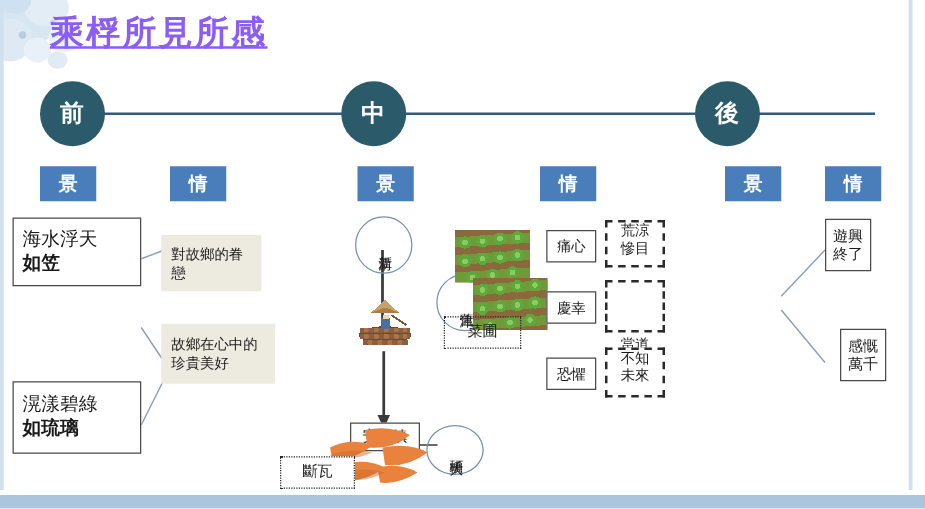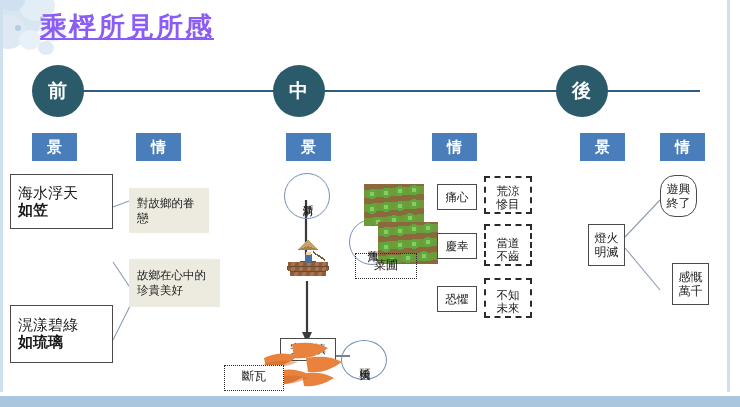--- a/index.html
+++ b/index.html
@@ -47,25 +47,25 @@
     position:absolute;background:#4a7ebb;color:#ffffff;
     display:flex;align-items:center;justify-content:center;
     font-size:15px;font-weight:600;
   }
   
   .wbox{
     position:absolute;background:#ffffff;border:1.6px solid #4a4a4a;
     box-sizing:border-box;display:flex;align-items:center;
     color:#1a1a1a;line-height:1.12;
   }
-  .wbox .l1{display:block;}
+  .wbox .l1{display:block;font-family:Liberation Mono, monospace;}
   .wbox .l2{display:block;font-weight:bold;}
   .dashbox{
     position:absolute;background:#ffffff;border:2px dashed #2a2a2a;
-    box-sizing:border-box;display:flex;align-items:flex-end;justify-content:center;
+    box-sizing:border-box;display:flex;align-items:flex-start;justify-content:center;
     text-align:center;color:#1a1a1a;line-height:1.18;
   }
   .dotbox{
     position:absolute;background:transparent;border:1.6px dotted #2a2a2a;
     box-sizing:border-box;display:flex;align-items:center;justify-content:center;
     text-align:center;color:#1a1a1a;line-height:1.15;
   }
   .notebox{
     position:absolute;background:#edebe0;color:#1a1a1a;
     box-sizing:border-box;display:flex;align-items:center;
@@ -275,21 +275,21 @@
         <path d="M14 32 Q34 26 50 34 Q34 46 16 44 Z"></path>
         <path d="M44 34 Q62 30 76 38 Q60 48 46 46 Z"></path>
       </g>
       <g fill="#cf6c2a" opacity="0.5">
         <path d="M6 24 Q22 18 40 22 Q26 28 8 28 Z"></path>
         <path d="M14 38 Q34 33 50 38 Q34 46 16 44 Z"></path>
       </g>
     </svg>
   </div>
 
-  <div class="dotbox" style="left:224px;top:365px;width:60px;height:26px;font-size:12px;background:#ffffff;font-family:Liberation Mono, monospace;">斷瓦</div>
+  <div class="dotbox" style="left:224px;top:365px;width:60px;height:26px;font-size:12px;background:#ffffff;">斷瓦</div>
 
   <div class="seclabel" style="left:432px;top:133px;width:45px;height:28px;">情</div>
 
   <div class="wbox" style="left:437px;top:184px;width:40px;height:26px;justify-content:center;font-size:11.5px;">痛心</div>
   <div class="dashbox" style="left:484px;top:176px;width:48px;height:38px;font-size:11.5px;">
     <span style="display:inline-block;width:2.4em;">荒涼慘目</span>
   </div>
 
   <div class="wbox" style="left:437px;top:233px;width:40px;height:26px;justify-content:center;font-size:11.5px;">慶幸</div>
   <div class="dashbox" style="left:484px;top:224px;width:48px;height:42px;font-size:11.5px;">
@@ -302,25 +302,22 @@
   </div>
 
   <div class="seclabel" style="left:580px;top:133px;width:45px;height:28px;">景</div>
   <div class="seclabel" style="left:660px;top:133px;width:45px;height:28px;">情</div>
 
   <svg class="connector" width="740" height="407">
     <line x1="625" y1="237" x2="660" y2="200" stroke="#8b9cb8" stroke-width="1.1"></line>
     <line x1="625" y1="248" x2="660" y2="290" stroke="#8b9cb8" stroke-width="1.1"></line>
   </svg>
 
-  <div class="wbox" style="left:588px;top:224px;width:37px;height:42px;justify-content:center;font-size:12px;">
-    <span style="display:inline-block;width:2.2em;text-align:center;line-height:1.18;">燈火明滅</span>
-  </div>
-
-  <div class="wbox" style="left:660px;top:175px;width:37px;height:42px;justify-content:center;font-size:12px;border-radius:15px;">
+
+  <div class="wbox" style="left:660px;top:175px;width:37px;height:42px;justify-content:center;font-size:12px;">
     <span style="display:inline-block;width:2.2em;text-align:center;line-height:1.18;">遊興終了</span>
   </div>
 
   <div class="wbox" style="left:660px;top:263px;width:37px;height:42px;justify-content:center;font-size:12px;margin-left:12px;">
     <span style="display:inline-block;width:2.2em;text-align:center;line-height:1.18;">感慨萬千</span>
   </div>
 
 </div>
 
 </body></html>

